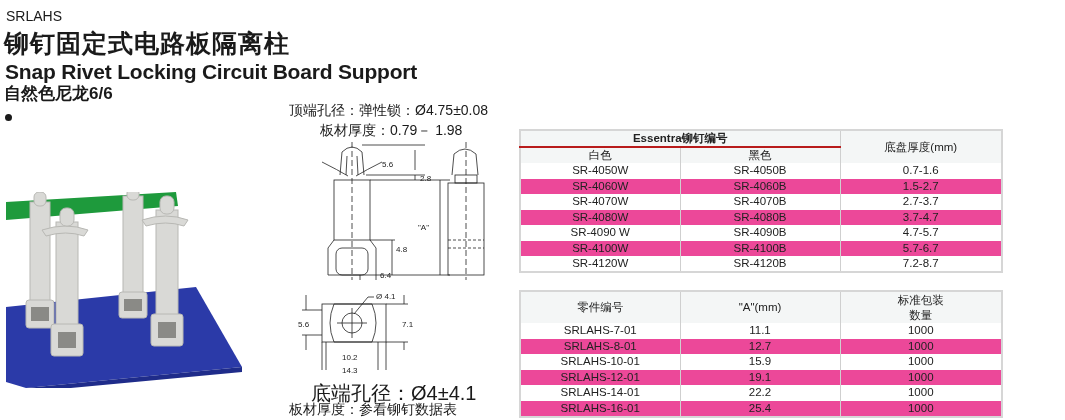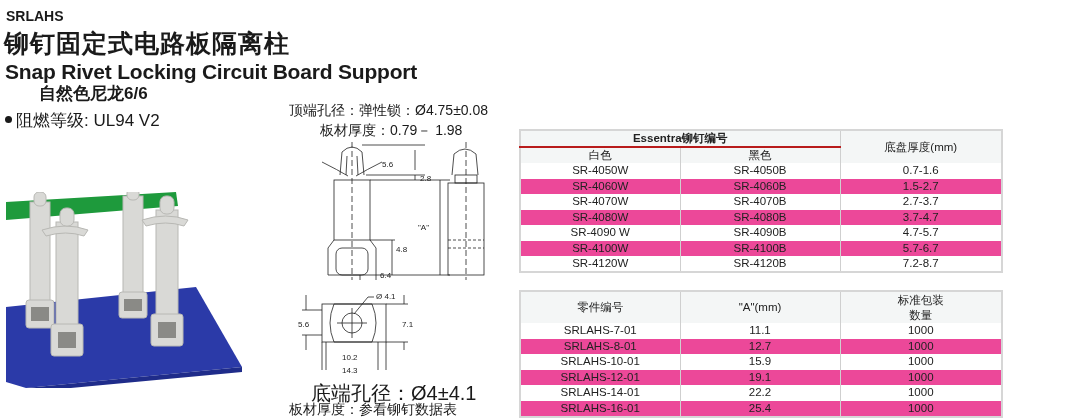--- a/index.html
+++ b/index.html
@@ -1,24 +1,24 @@
 <!DOCTYPE html>
 <html><head>
 <meta charset="utf-8">
 <style>
   * { box-sizing: border-box; margin: 0; padding: 0; }
   body {
     width: 1065px; height: 420px; background: #ffffff; position: relative; overflow: hidden;
     font-family: "Liberation Sans", "DejaVu Sans", sans-serif; color: #1a1a1a;
   }
   .abs { position: absolute; }
-  .code { left: 6px; top: 8px; font-size: 14px; font-weight: bold; }
+  .code { left: 6px; top: 8px; font-size: 14px; font-weight: normal; }
   .title-cn { left: 4px; top: 27px; font-size: 25px; font-weight: bold; letter-spacing: 1px; }
   .title-en { left: 5px; top: 60px; font-size: 21px; font-weight: bold; letter-spacing: -0.2px; }
-  .material { left: 4px; top: 82px; font-size: 17px; font-weight: bold; margin-left: 35px; }
+  .material { left: 4px; top: 82px; font-size: 17px; font-weight: bold; }
   .flame { left: 5px; top: 109px; font-size: 17px; }
   .flame .dot { display: inline-block; width: 7px; height: 7px; border-radius: 50%; background: #1a1a1a; margin-right: 4px; vertical-align: middle; position: relative; top: -2px; }
 
   .photo { left: 6px; top: 192px; width: 236px; height: 196px; }
 
   .spec1 { left: 289px; top: 102px; font-size: 14px; white-space: nowrap; }
   .spec2 { left: 320px; top: 122px; font-size: 14px; white-space: nowrap; }
   .spec3 { left: 311px; top: 380px; font-size: 20px; white-space: nowrap; }
   .spec4 { left: 289px; top: 401px; font-size: 14px; white-space: nowrap; }
 
@@ -36,21 +36,21 @@
   .t2 td.c1 { width: 160px; } .t2 td.c2 { width: 160px; }
   .sep { border-bottom: 2px solid #b91c1c; font-weight: bold; }
 </style>
 </head>
 <body>
 
 <div class="abs code">SRLAHS</div>
 <div class="abs title-cn">铆钉固定式电路板隔离柱</div>
 <div class="abs title-en">Snap Rivet Locking Circuit Board Support</div>
 <div class="abs material">自然色尼龙6/6</div>
-<div class="abs flame"><span class="dot"></span><span>阻燃等级: UL94 V2</span></div>
+<div class="abs flame"><span class="dot"></span></div>
 
 <svg class="abs photo" viewBox="0 0 236 196">
   <polygon points="0,115 190,95 236,175 20,196 0,190" fill="#2b3aa8"></polygon>
   <polygon points="20,196 236,175 236,180 22,200" fill="#1f2c8a"></polygon>
   <polygon points="0,10 170,0 172,14 0,28" fill="#1e9a3c"></polygon>
   <g fill="#d9d9d6" stroke="#b8b8b4" stroke-width="1">
     <rect x="24" y="10" width="20" height="112"></rect>
     <rect x="20" y="108" width="28" height="28" rx="3"></rect>
     <rect x="117" y="4" width="20" height="112"></rect>
     <rect x="113" y="100" width="28" height="26" rx="3"></rect>

